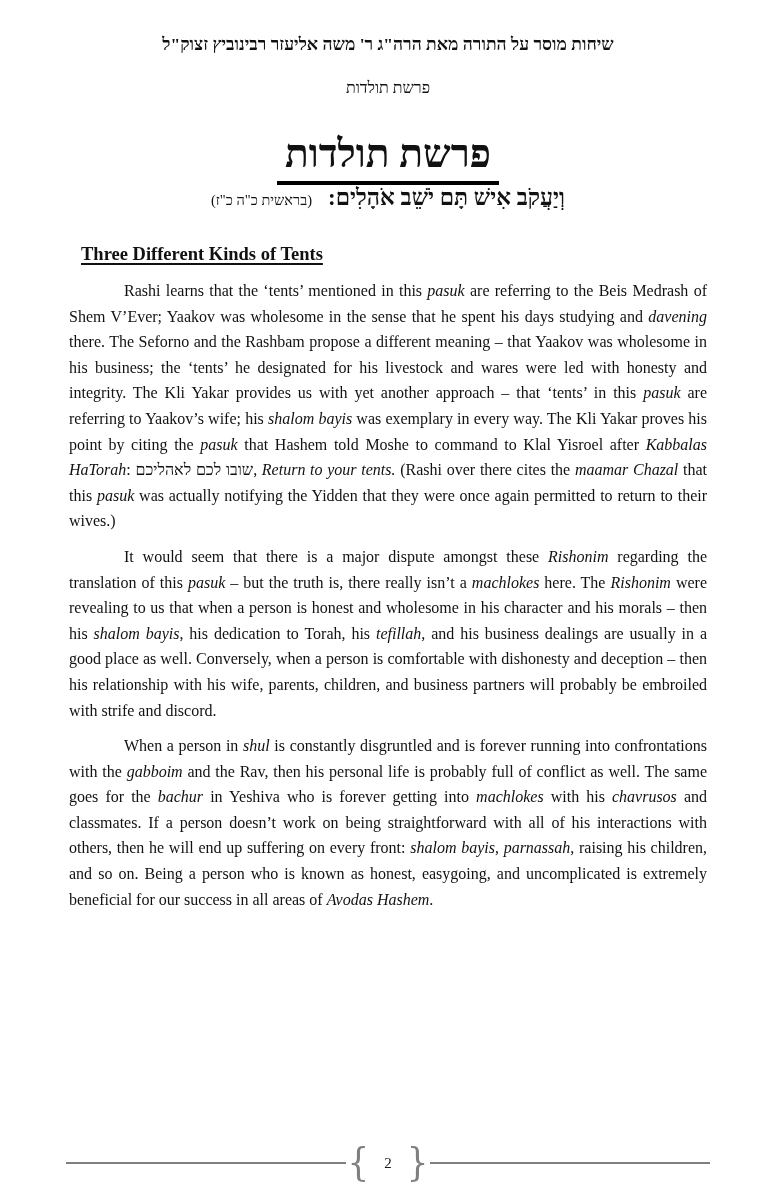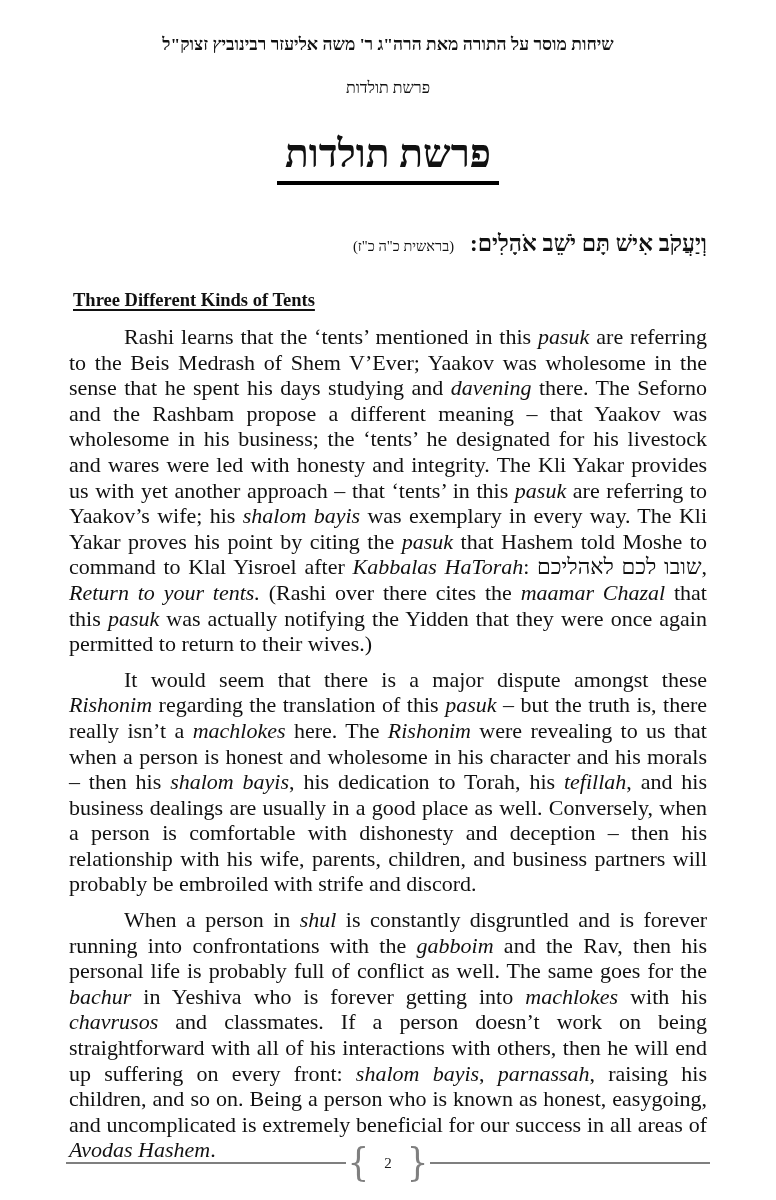--- a/index.html
+++ b/index.html
@@ -32,41 +32,41 @@
     font-size: 39px;
     font-weight: bold;
     direction: rtl;
   }
   .main-title .title-text {
     display: inline-block;
     border-bottom: 4px solid #000000;
     padding: 0 8px 5px 8px;
   }
   .pasuk-line {
-    margin-top: 46px;
+    text-align: center;
     direction: rtl;
   }
   .verse {
     font-weight: bold;
     font-size: 23px;
   }
   .citation {
     font-size: 14.5px;
     margin-right: 12px;
   }
   .section-heading {
     font-size: 18.5px;
     font-weight: bold;
     text-decoration: underline;
     text-decoration-thickness: 2px;
     text-underline-offset: 3px;
-    margin: 33px 0 13px 4px;
+    margin: 33px 0 13px 12px;
   }
   .body-para {
-    font-size: 22px;
+    font-size: 16px;
     line-height: 25.6px;
     text-align: justify;
     text-indent: 55px;
     margin: 0 0 10px 0;
   }
   .it { font-style: italic; }
   .footer {
     position: absolute;
     left: 66px;
     right: 66px;

